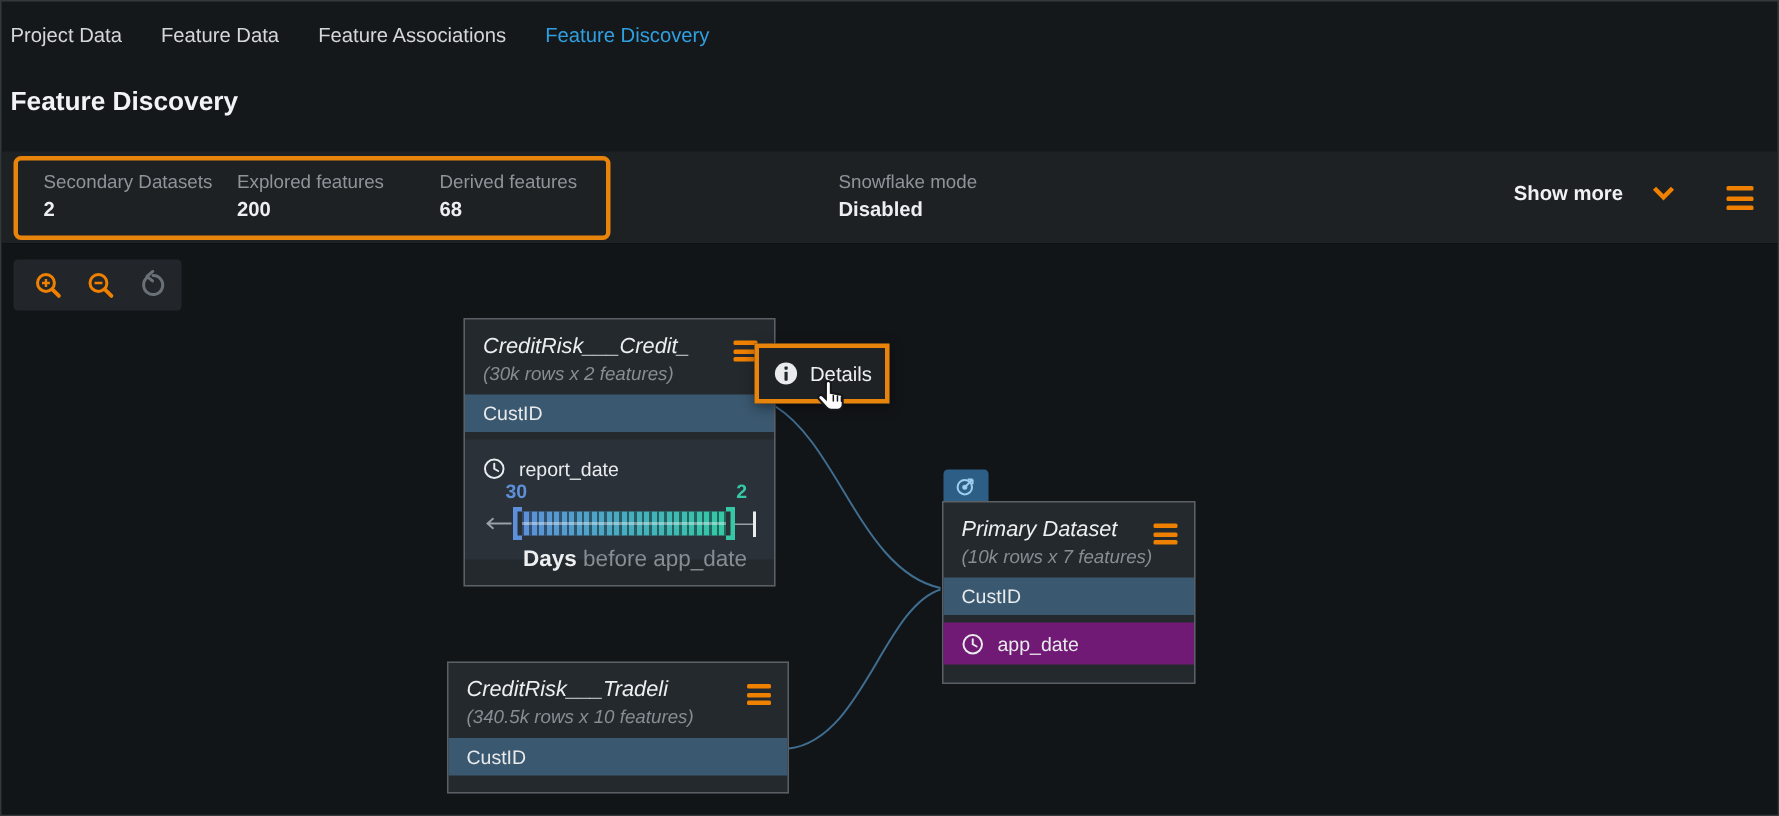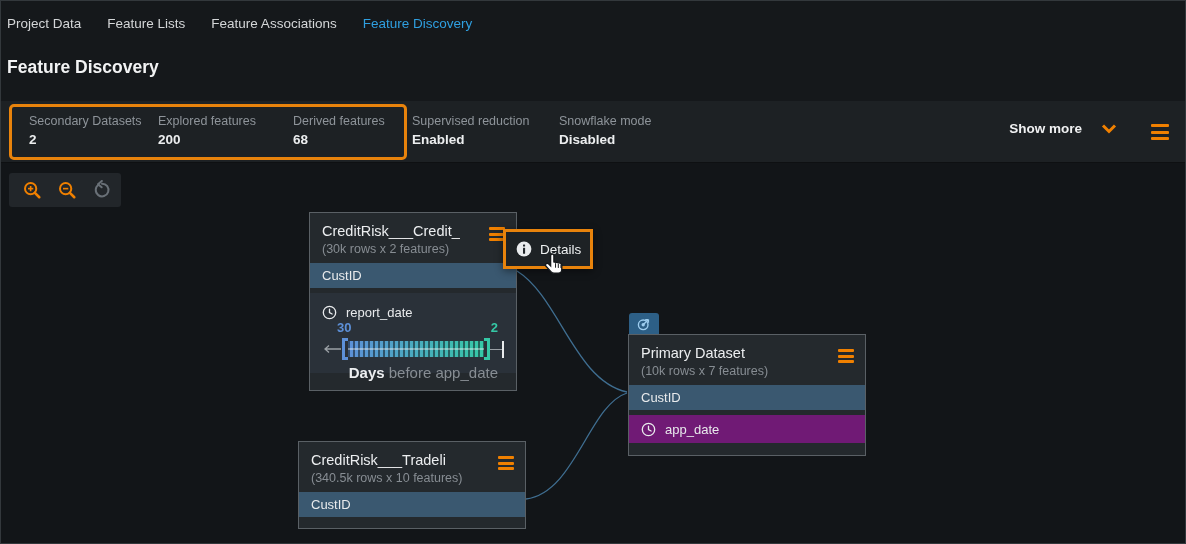--- a/index.html
+++ b/index.html
@@ -37,30 +37,30 @@
   .canvas { position:absolute; left:0; top:162px; width:1186px; height:382px; background:#121518; }
   .zoom-toolbar { position:absolute; left:8px; top:172px; width:112px; height:34px; background:#22262a; border-radius:3px;
     display:flex; align-items:center; gap:15px; padding:0 13px; z-index:4; }
   .zoom-toolbar .zbtn { display:flex; align-items:center; cursor:pointer; }
 
   
   .edges { position:absolute; left:0; top:0; width:1186px; height:544px; z-index:1; pointer-events:none; }
 
   
   .node { position:absolute; background:#24292d; border:1px solid #5a6065; z-index:2; }
-  .node-head { position:relative; padding:9px 12px 5px 12px; }
+  .node-head { position:relative; padding:9px 12px 5px 12px;font-style:italic; }
   .node-title { font-size:14.5px; color:#eceef0; line-height:19px; white-space:nowrap; }
   .node-sub { font-size:12.5px; color:#878d93; line-height:17px; white-space:nowrap; }
   .node-burger { position:absolute; right:11px; top:14px; cursor:pointer; }
   .key-row { height:25px; line-height:25px; background:#3a5870; color:#e8eaec; font-size:13px; padding-left:12px; cursor:pointer; }
   .spacer { height:5px; }
   .date-row { height:28px; background:#701a75; display:flex; align-items:center; gap:9px; padding-left:12px; font-size:13px; color:#e8eaec; }
 
   .node-credit { left:308px; top:211px; width:208px; height:179px; }
-  .node-primary { left:627px; top:333px; width:238px; height:122px; }
+  .node-primary { left:627px; top:333px; width:169px; height:122px; }
   .node-tradeline { left:297px; top:440px; width:228px; height:88px; }
 
   .primary-tab { position:absolute; left:628px; top:312px; width:30px; height:21px; background:#2d5f86;
     border-radius:3px 3px 0 0; display:flex; align-items:center; justify-content:center; z-index:2; }
 
   
   .window-block { background:#2a3139; padding:7px 12px 5px 12px; height:80px; }
   .wb-feature { display:flex; align-items:flex-end; gap:9px; font-size:13px; color:#e8eaec; height:20px; }
   .wb-labels { display:flex; justify-content:space-between; height:17px; padding:0 6px 0 15px; }
   .wb-start { font-size:13px; font-weight:bold; color:#5d90d8; }
@@ -86,44 +86,40 @@
   .details-popup span { font-size:13.5px; color:#eef0f1; }
   .cursor-icon { position:absolute; left:543px; top:251px; z-index:6; pointer-events:none; }
 </style>
 </head>
 <body>
 
 <div class="page">
 
   <div class="topnav">
     <div class="tab">Project Data</div>
-    <div class="tab">Feature Lists</div>
+    <div class="tab">Feature Data</div>
     <div class="tab">Feature Associations</div>
     <div class="tab active">Feature Discovery</div>
   </div>
 
   <div class="page-title">Feature Discovery</div>
 
   <div class="statsbar">
     <div class="hl-box"></div>
     <div class="stat stat1">
       <div class="lbl">Secondary Datasets</div>
       <div class="val">2</div>
     </div>
     <div class="stat stat2">
       <div class="lbl">Explored features</div>
       <div class="val">200</div>
     </div>
     <div class="stat stat3">
       <div class="lbl">Derived features</div>
       <div class="val">68</div>
-    </div>
-    <div class="stat stat4">
-      <div class="lbl">Supervised reduction</div>
-      <div class="val">Enabled</div>
     </div>
     <div class="stat stat5">
       <div class="lbl">Snowflake mode</div>
       <div class="val">Disabled</div>
     </div>
     <div class="show-more">
       <span>Show more</span>
       <svg class="icon" width="16" height="10" viewBox="0 0 16 10">
         <path d="M2 1.5 L8 7.5 L14 1.5" stroke="#f08000" stroke-width="3" fill="none"></path>
       </svg>

